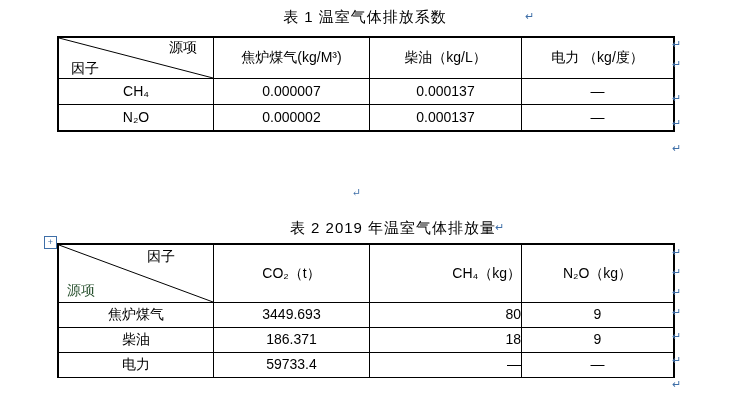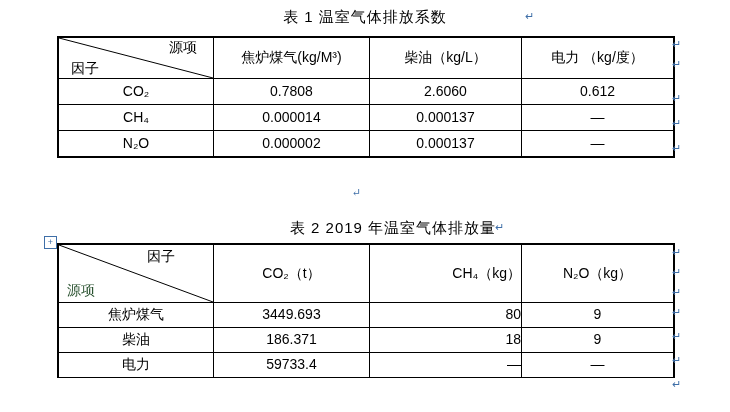--- a/index.html
+++ b/index.html
@@ -151,28 +151,22 @@
             <line x1="0" y1="0" x2="154" y2="40" stroke="#000" stroke-width="1"></line>
           </svg>
           <span class="topright">源项</span>
           <span class="botleft">因子</span>
         </td>
         <td class="c1">焦炉煤气(kg/M³)</td>
         <td class="c2">柴油（kg/L）</td>
         <td class="c3 last">电力 （kg/度）</td>
       </tr>
       <tr>
-        <td class="c0 first">CO₂</td>
-        <td class="c1">0.7808</td>
-        <td class="c2">2.6060</td>
-        <td class="c3 last">0.612</td>
-      </tr>
-      <tr>
         <td class="c0 first">CH₄</td>
-        <td class="c1">0.000014</td>
+        <td class="c1">0.000007</td>
         <td class="c2">0.000137</td>
         <td class="c3 last">—</td>
       </tr>
       <tr class="outer-bottom">
         <td class="c0 first">N₂O</td>
         <td class="c1">0.000002</td>
         <td class="c2">0.000137</td>
         <td class="c3 last">—</td>
       </tr>
     </tbody>

